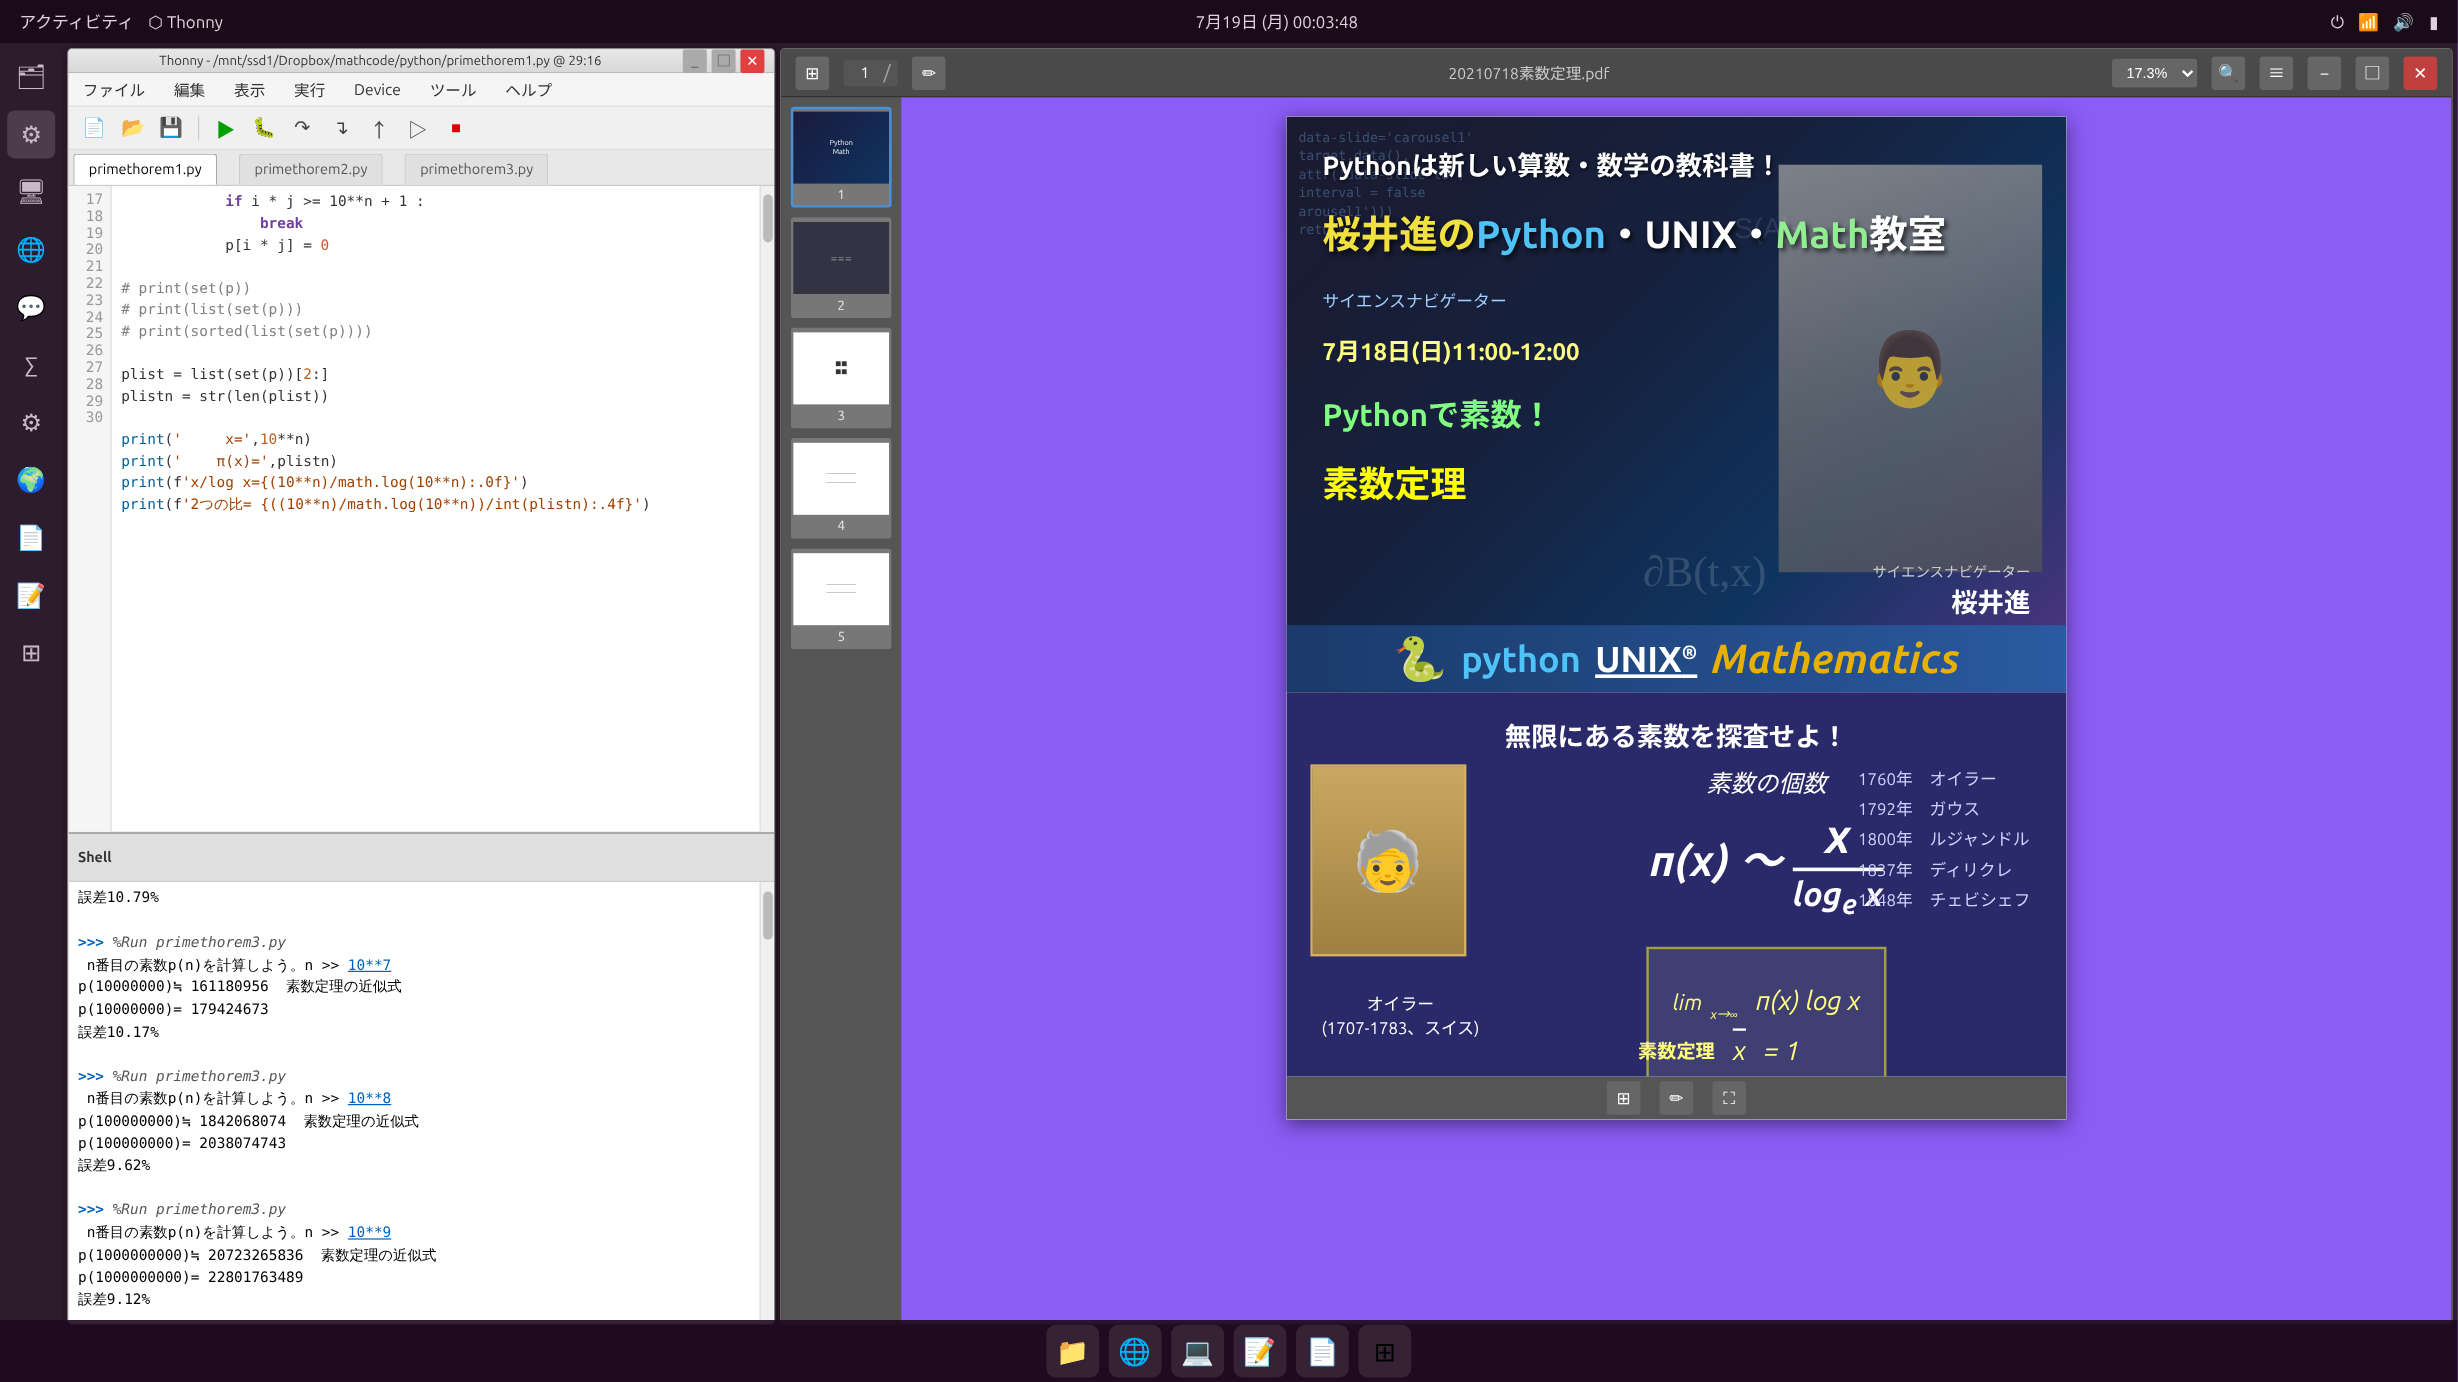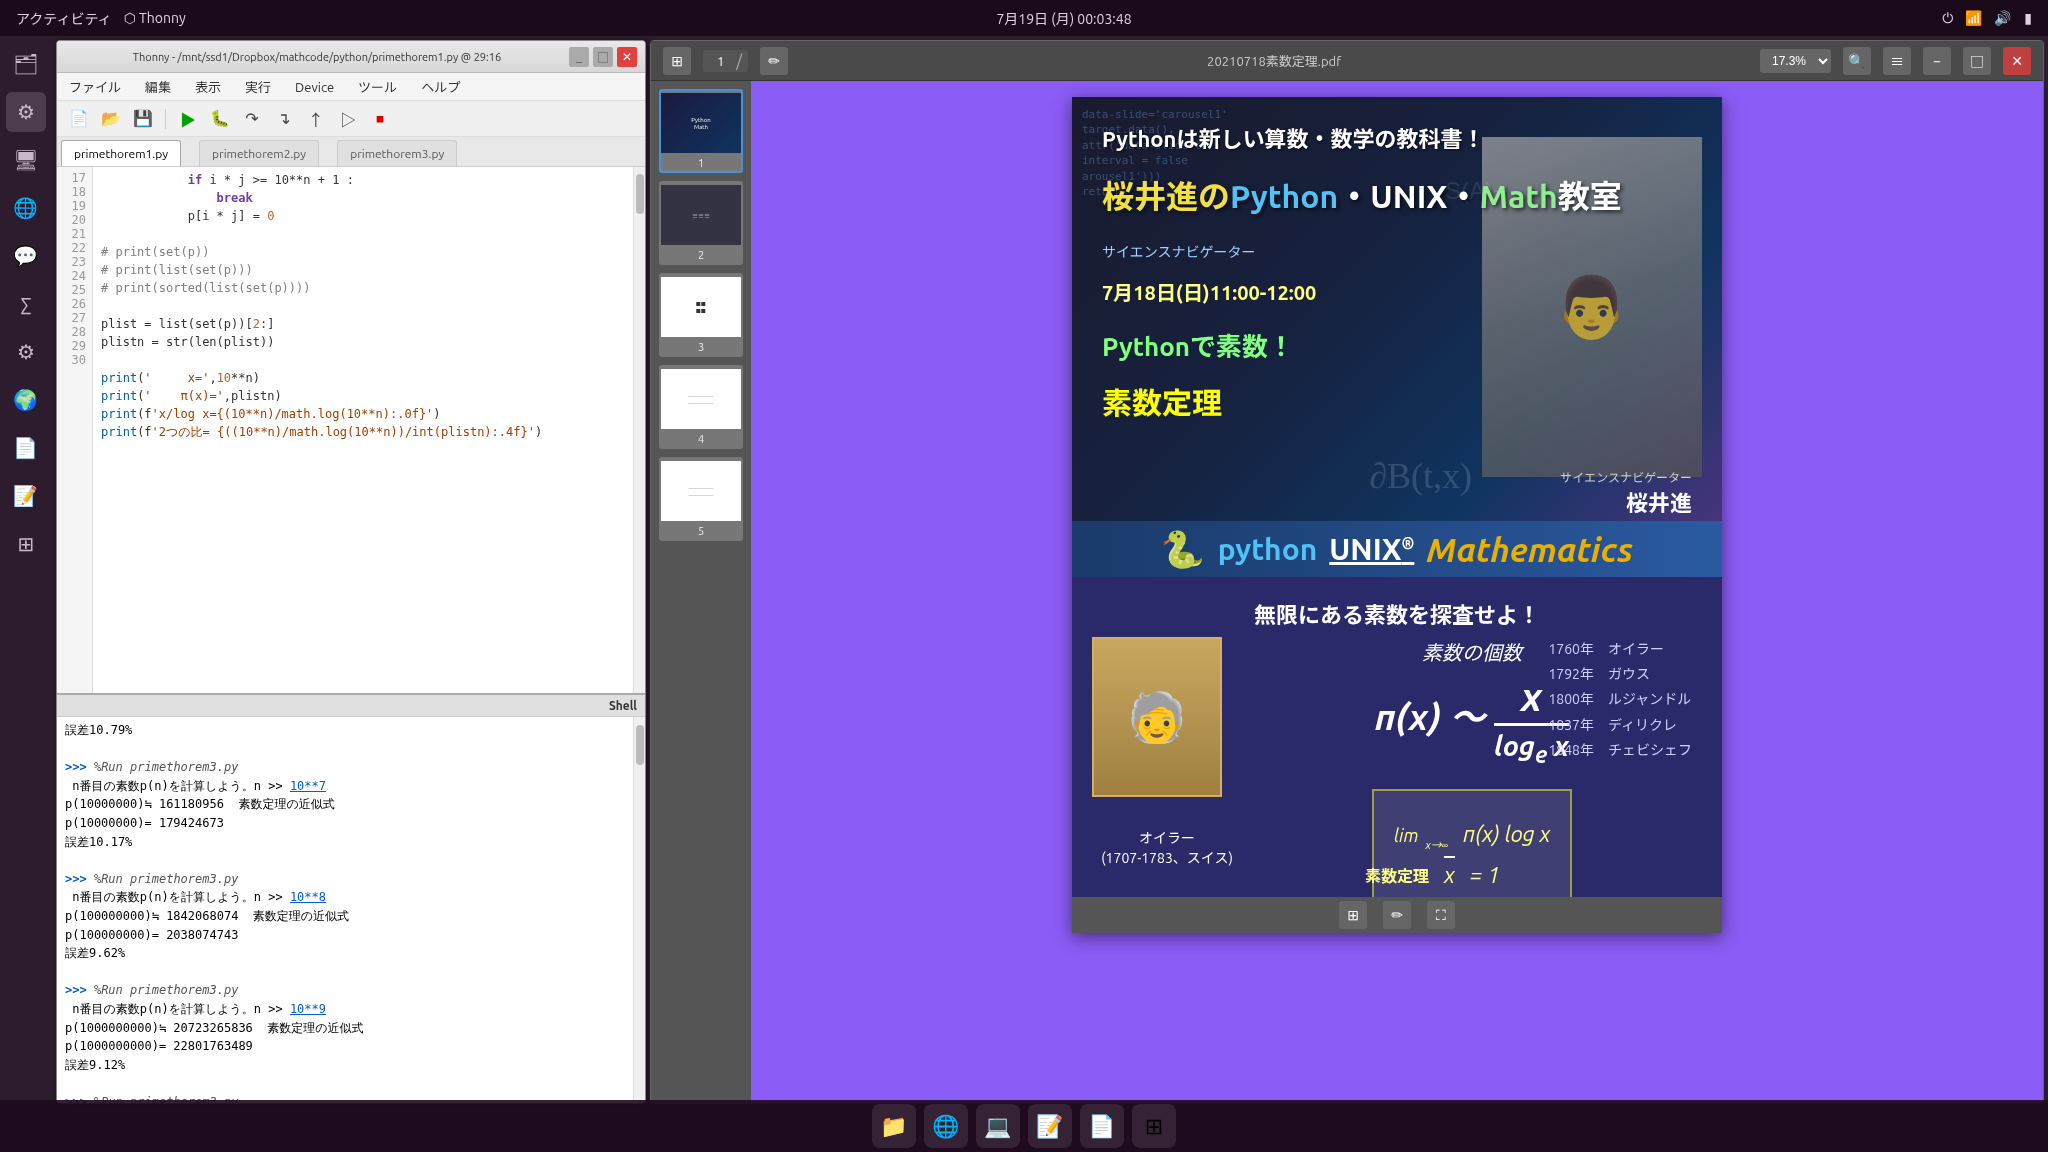--- a/index.html
+++ b/index.html
@@ -106,21 +106,21 @@
       flex-direction: column;
       border: 1px solid #888;
       box-shadow: 2px 2px 8px rgba(0,0,0,0.5);
       margin-top: 4px;
       margin-left: 4px;
       border-radius: 4px;
       overflow: hidden;
     }
 
     #thonny-titlebar {
-      height: 32px;
+      height: 20px;
       background: linear-gradient(180deg, #e8e8e8 0%, #d8d8d8 100%);
       display: flex;
       align-items: center;
       justify-content: space-between;
       padding: 0 8px;
       border-bottom: 1px solid #bbb;
       flex-shrink: 0;
     }
     #thonny-title {
       font-size: 12px;
@@ -239,31 +239,30 @@
     #shell-area {
       height: 410px;
       background: #fff;
       border-top: 2px solid #aaa;
       flex-shrink: 0;
       display: flex;
       flex-direction: column;
       overflow: hidden;
     }
     #shell-header {
-      height: 22px;
+      height: 40px;
       background: #e0e0e0;
       display: flex;
       align-items: center;
       padding: 0 8px;
       font-size: 12px;
       font-weight: bold;
       color: #333;
       border-bottom: 1px solid #ccc;
       flex-shrink: 0;
-      justify-content: flex-end;
     }
     #shell-content {
       flex: 1;
       padding: 4px 8px;
       font-family: monospace;
       font-size: 12px;
       overflow: hidden;
       white-space: pre;
       line-height: 1.55;
       color: #333;

